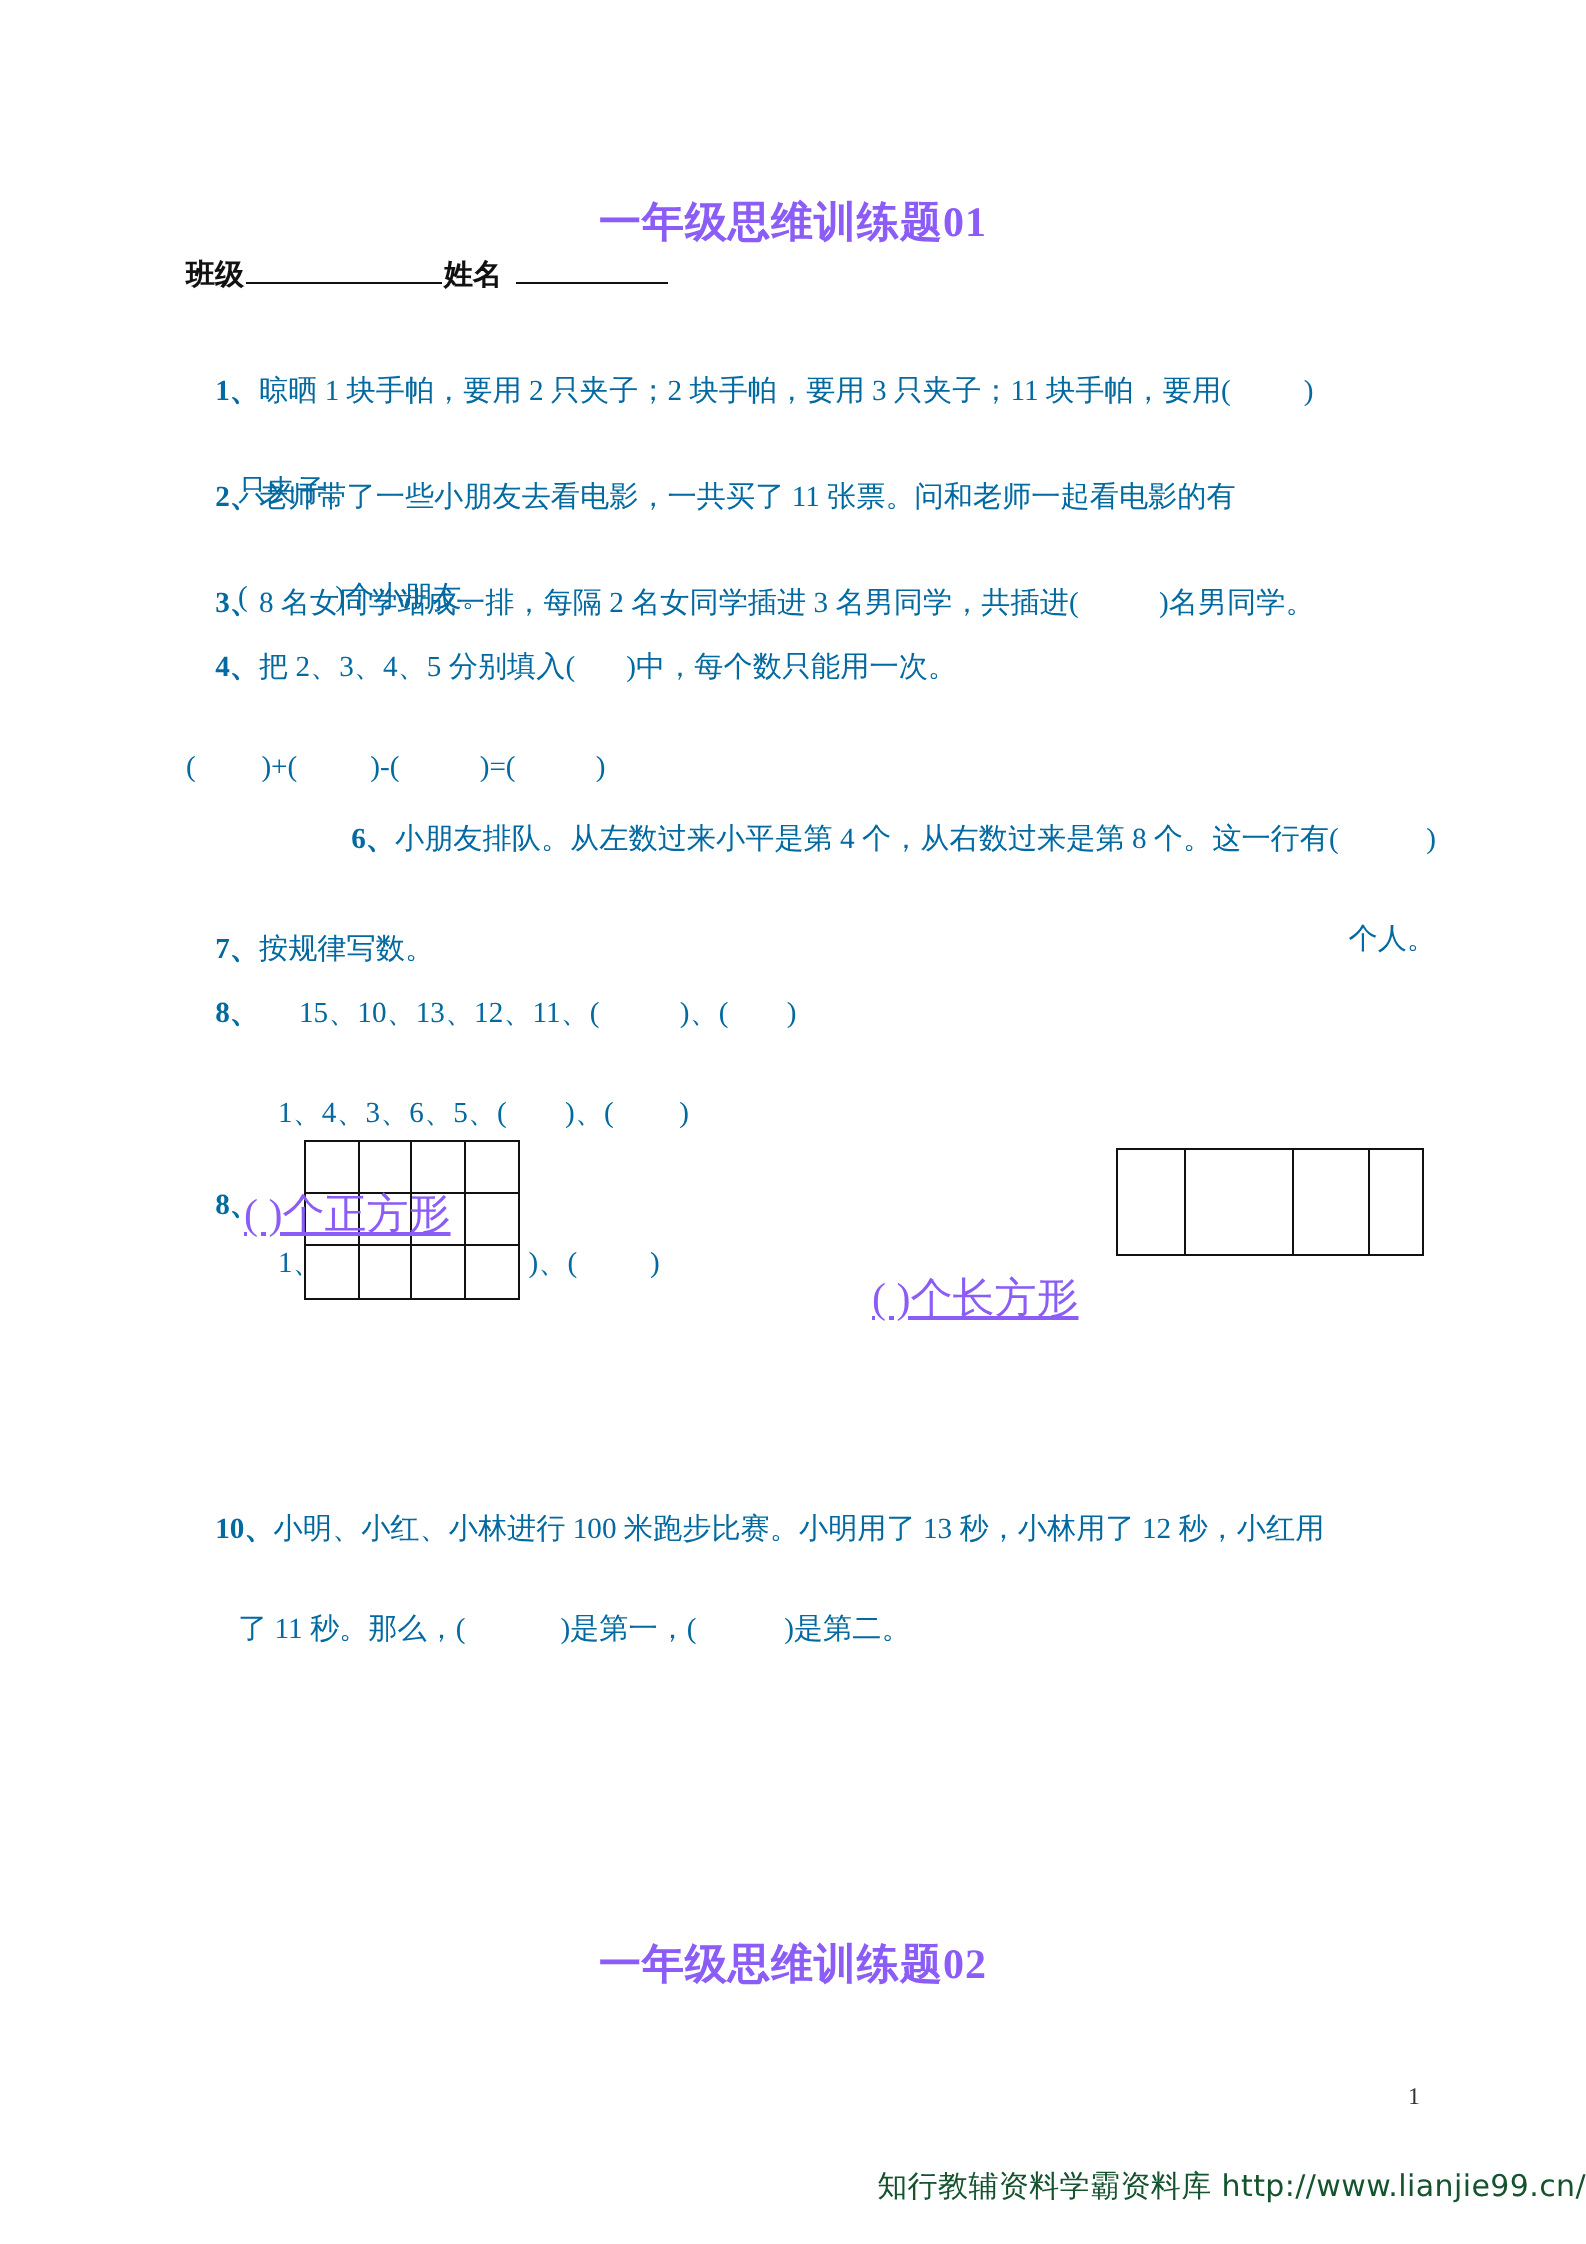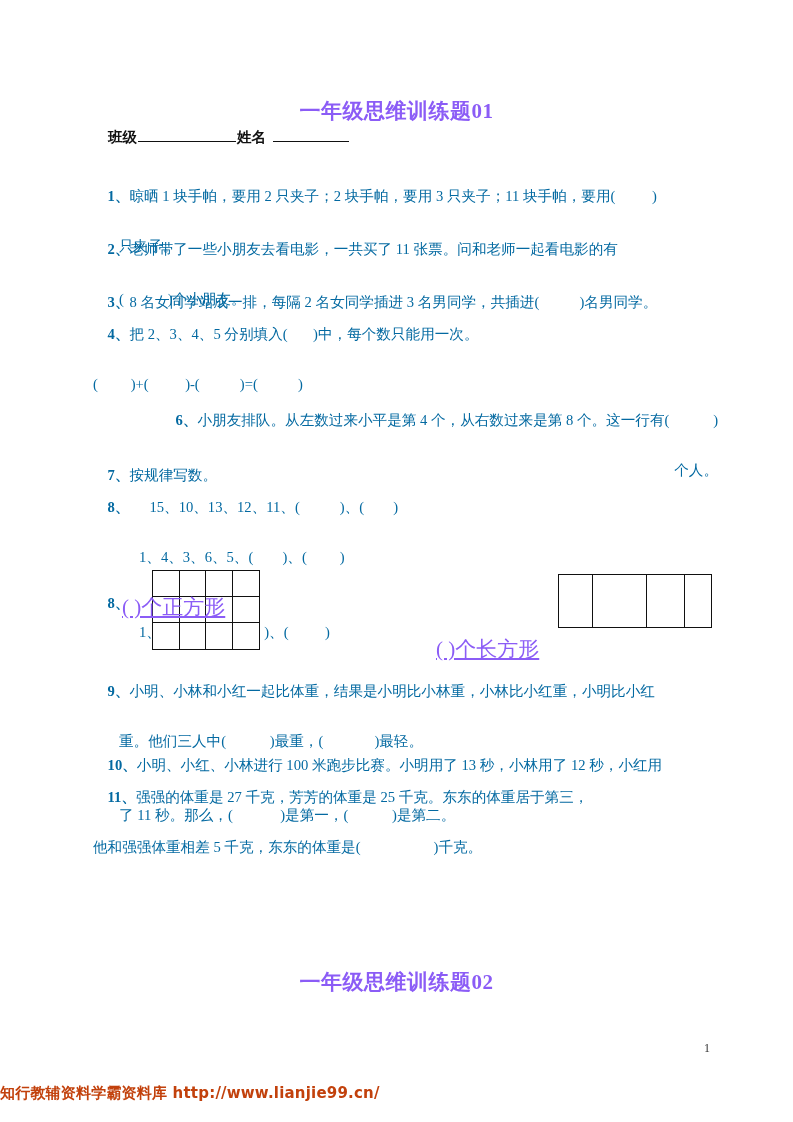--- a/index.html
+++ b/index.html
@@ -31,21 +31,21 @@
     font-weight: bold;
     letter-spacing: 0.5px;
     color: #8b5cf6;
   }
   #title-01 { top: 97px; }
   #title-02 { top: 968px; }
 
   
   .idline {
     position: absolute;
-    left: 108px;
+    left: 93px;
     top: 128px;
     font-size: 14.5px;
     font-weight: bold;
     white-space: nowrap;
     color: #111;
   }
   .idline .blank-long {
     display: inline-block;
     width: 98px;
     border-bottom: 1.6px solid #111;
@@ -130,26 +130,25 @@
     right: 83px;
     top: 1041px;
     font-size: 12px;
     color: #333;
   }
   .footer-credit {
     position: absolute;
     left: 0;
     width: 793px;
     top: 1084px;
-    text-align: left;
+    text-align: right;
     font-size: 15px;
-    color: #c2410c;
+    color: #14532d;
     font-family: "DejaVu Sans", "Liberation Sans", sans-serif;
     letter-spacing: 0.2px;
-    font-weight: bold;
   }
 </style>
 </head>
 <body>
 
 <div class="page">
 
   <div class="doc-title" id="title-01">一年级思维训练题01</div>
 
   <div class="idline">
@@ -213,34 +212,26 @@
   <div class="fig-caption" style="left:122px; top:593px;">(                                     )个正方形</div>
 
   <div class="rect-fig" style="left:558px; top:574px; width:154px; height:54px;">
     <div class="divider" style="left:22%;"></div>
     <div class="divider" style="left:57%;"></div>
     <div class="divider" style="left:82%;"></div>
   </div>
 
   <div class="fig-caption" style="left:436px; top:619px;margin-top:16px;">(           )个长方形</div>
 
-  <div class="q" style="left:93px; top:654px; width:625px;">
-    <span class="num">9、</span><span>小明、小林和小红一起比体重，结果是小明比小林重，小林比小红重，小明比小红</span>
-    <span class="indent">重。他们三人中(            )最重，(              )最轻。</span>
-  </div>
 
   <div class="q" style="left:93px; top:728px; width:625px;">
     <span class="num">10、</span><span>小明、小红、小林进行 100 米跑步比赛。小明用了 13 秒，小林用了 12 秒，小红用</span>
     <span class="indent">了 11 秒。那么，(             )是第一，(            )是第二。</span>
   </div>
 
-  <div class="q" style="left:93px; top:760px; width:625px;">
-    <span class="num">11、</span><span>强强的体重是 27 千克，芳芳的体重是 25 千克。东东的体重居于第三，</span>
-    <span class="indent-0">他和强强体重相差 5 千克，东东的体重是(                    )千克。</span>
-  </div>
 
   <div class="doc-title" id="title-02">一年级思维训练题02</div>
 
   <div class="page-number">1</div>
 
   <div class="footer-credit">知行教辅资料学霸资料库 http://www.lianjie99.cn/</div>
 
 </div>
 
 </body></html>

